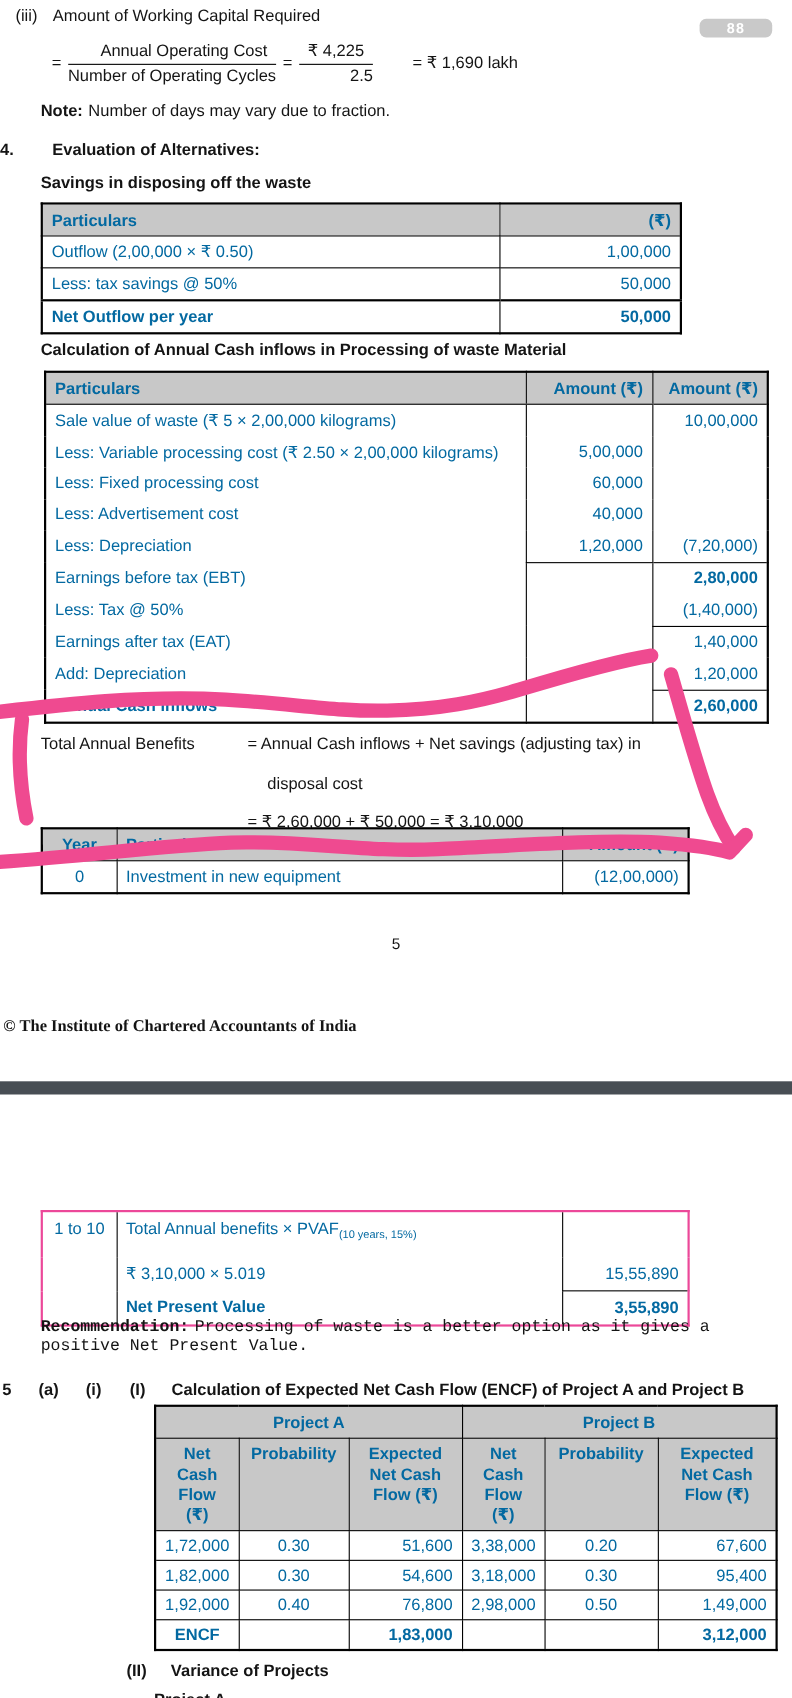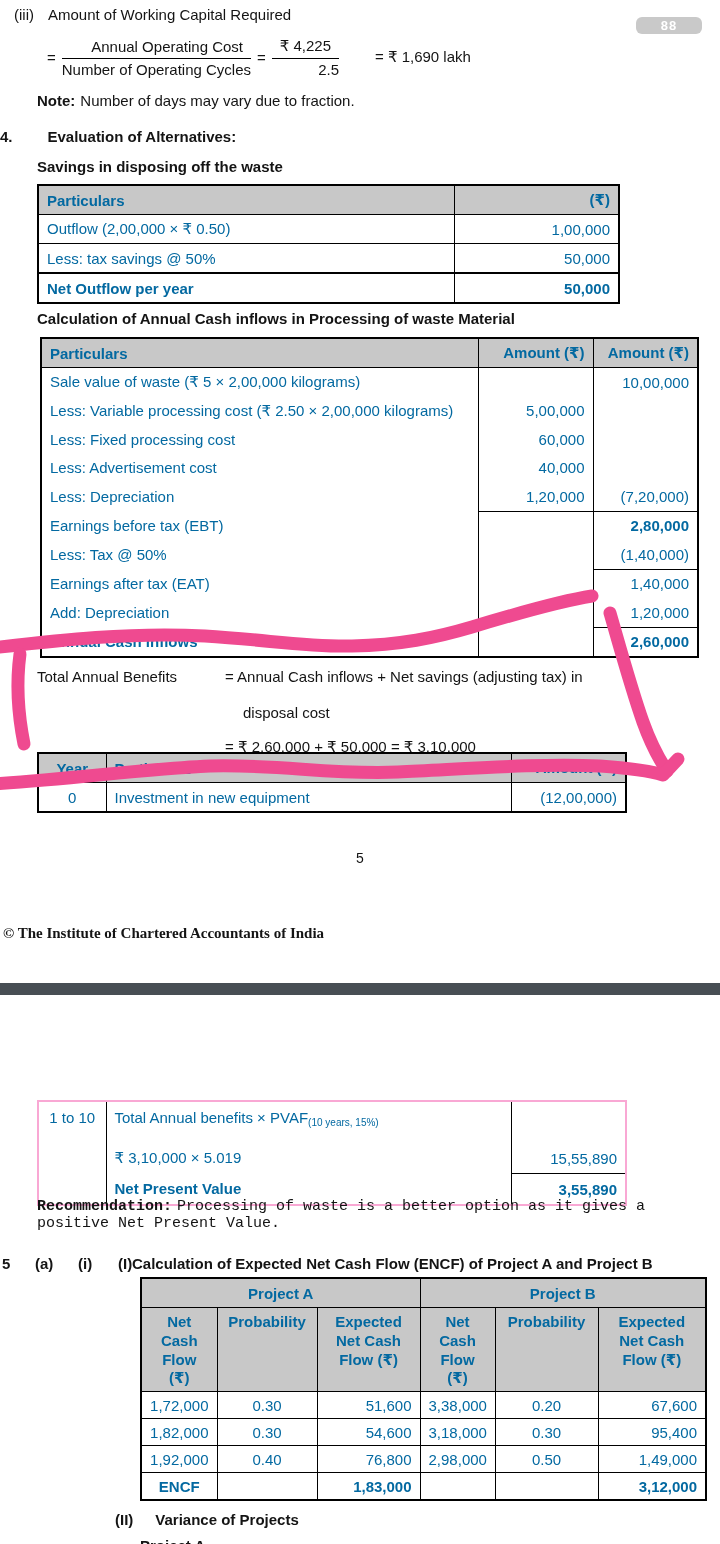--- a/index.html
+++ b/index.html
@@ -51,33 +51,33 @@
   #npvh{top:763px;left:37px;}
   
   #t3{top:752px;left:37px;}
   #t3 table{width:588px;border:2px solid #000;}
   #t3 td,#t3 th{border:1.5px solid #000;height:28px;}
   #pageno{top:850px;left:0;width:720px;text-align:center;font-size:14px;}
   #copyright{top:925px;left:3px;font-family:"Liberation Serif","DejaVu Serif",serif;font-weight:bold;font-size:15px;}
   #divbar{top:983px;left:0;width:720px;height:12px;background:#484e54;}
   
   #t4{top:1100px;left:37px;}
-  #t4 table{width:588px;border:2px solid #f9a8d4;}
+  #t4 table{width:588px;border:2px solid #ec4899;}
   #t4 td{height:30px;}
   #t4 .yr{border-right:1.5px solid #000;text-align:center;vertical-align:top;padding-top:7px;}
   #t4 .amt{border-left:1.5px solid #000;text-align:right;}
   #t4 .bb{border-bottom:1.5px solid #000;}
   #t4 .r1{height:34px;vertical-align:top;padding-top:7px;}
   .sub{font-size:10px;position:relative;top:3px;}
   #rec{top:1198px;left:37px;width:676px;font-family:Liberation Mono, monospace;}
   #note2{top:1222px;left:37px;width:676px;}
   
   #q5{top:1255px;left:0;font-weight:bold;}
   #q5 span{position:absolute;top:0;white-space:nowrap;}
-  #q5 .n1{left:2px;}#q5 .n2{left:35px;}#q5 .n3{left:78px;}#q5 .n4{left:118px;}#q5 .tt{left:132px;}
+  #q5 .n1{left:2px;}#q5 .n2{left:35px;}#q5 .n3{left:78px;}#q5 .n4{left:118px;}#q5 .tt{left:156px;}
   
   #t5{top:1277px;left:140px;}
   #t5 table{width:565px;border:2px solid #000;}
   #t5 td,#t5 th{border:1.5px solid #000;}
   #t5 th{height:28px;text-align:center;}
   #t5 th.cols{height:78px;vertical-align:top;padding-top:5px;white-space:normal;line-height:1.25;}
   #t5 td{height:26px;}
   #var-h{top:1511px;left:115px;font-weight:bold;}
   #var-h .t{margin-left:22px;}
   #cutoff{top:1537px;left:140px;font-weight:bold;}

